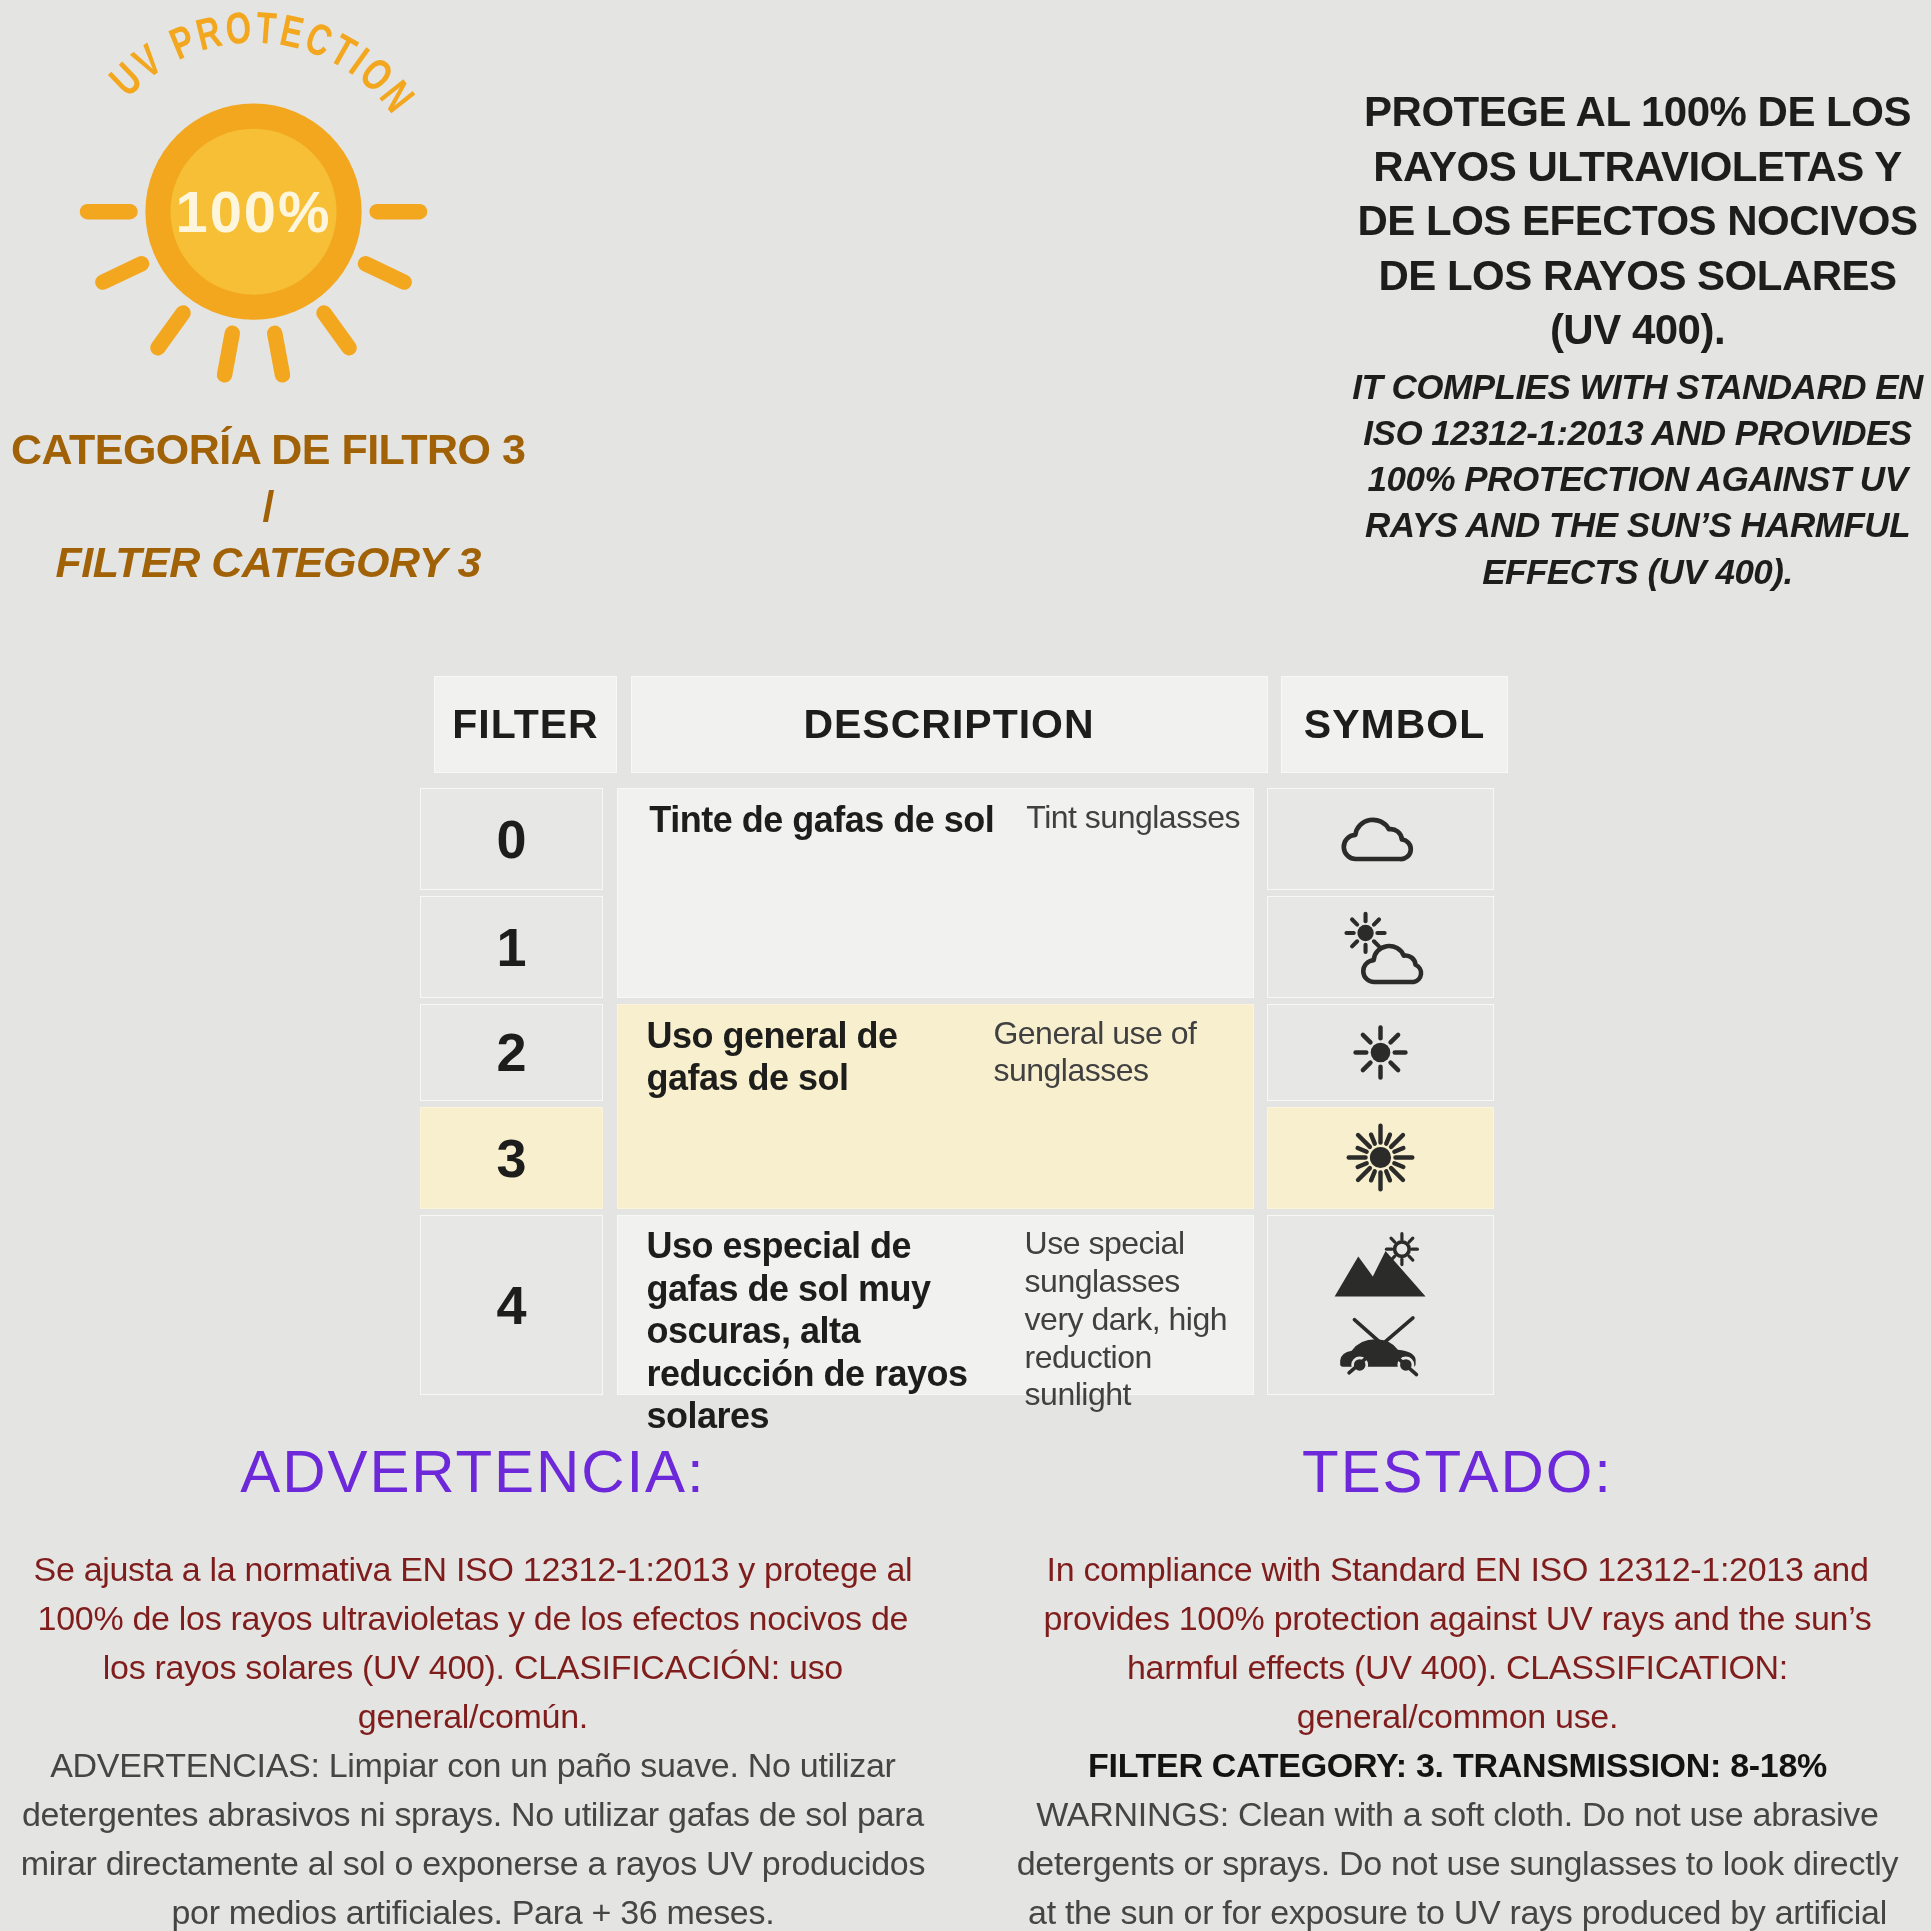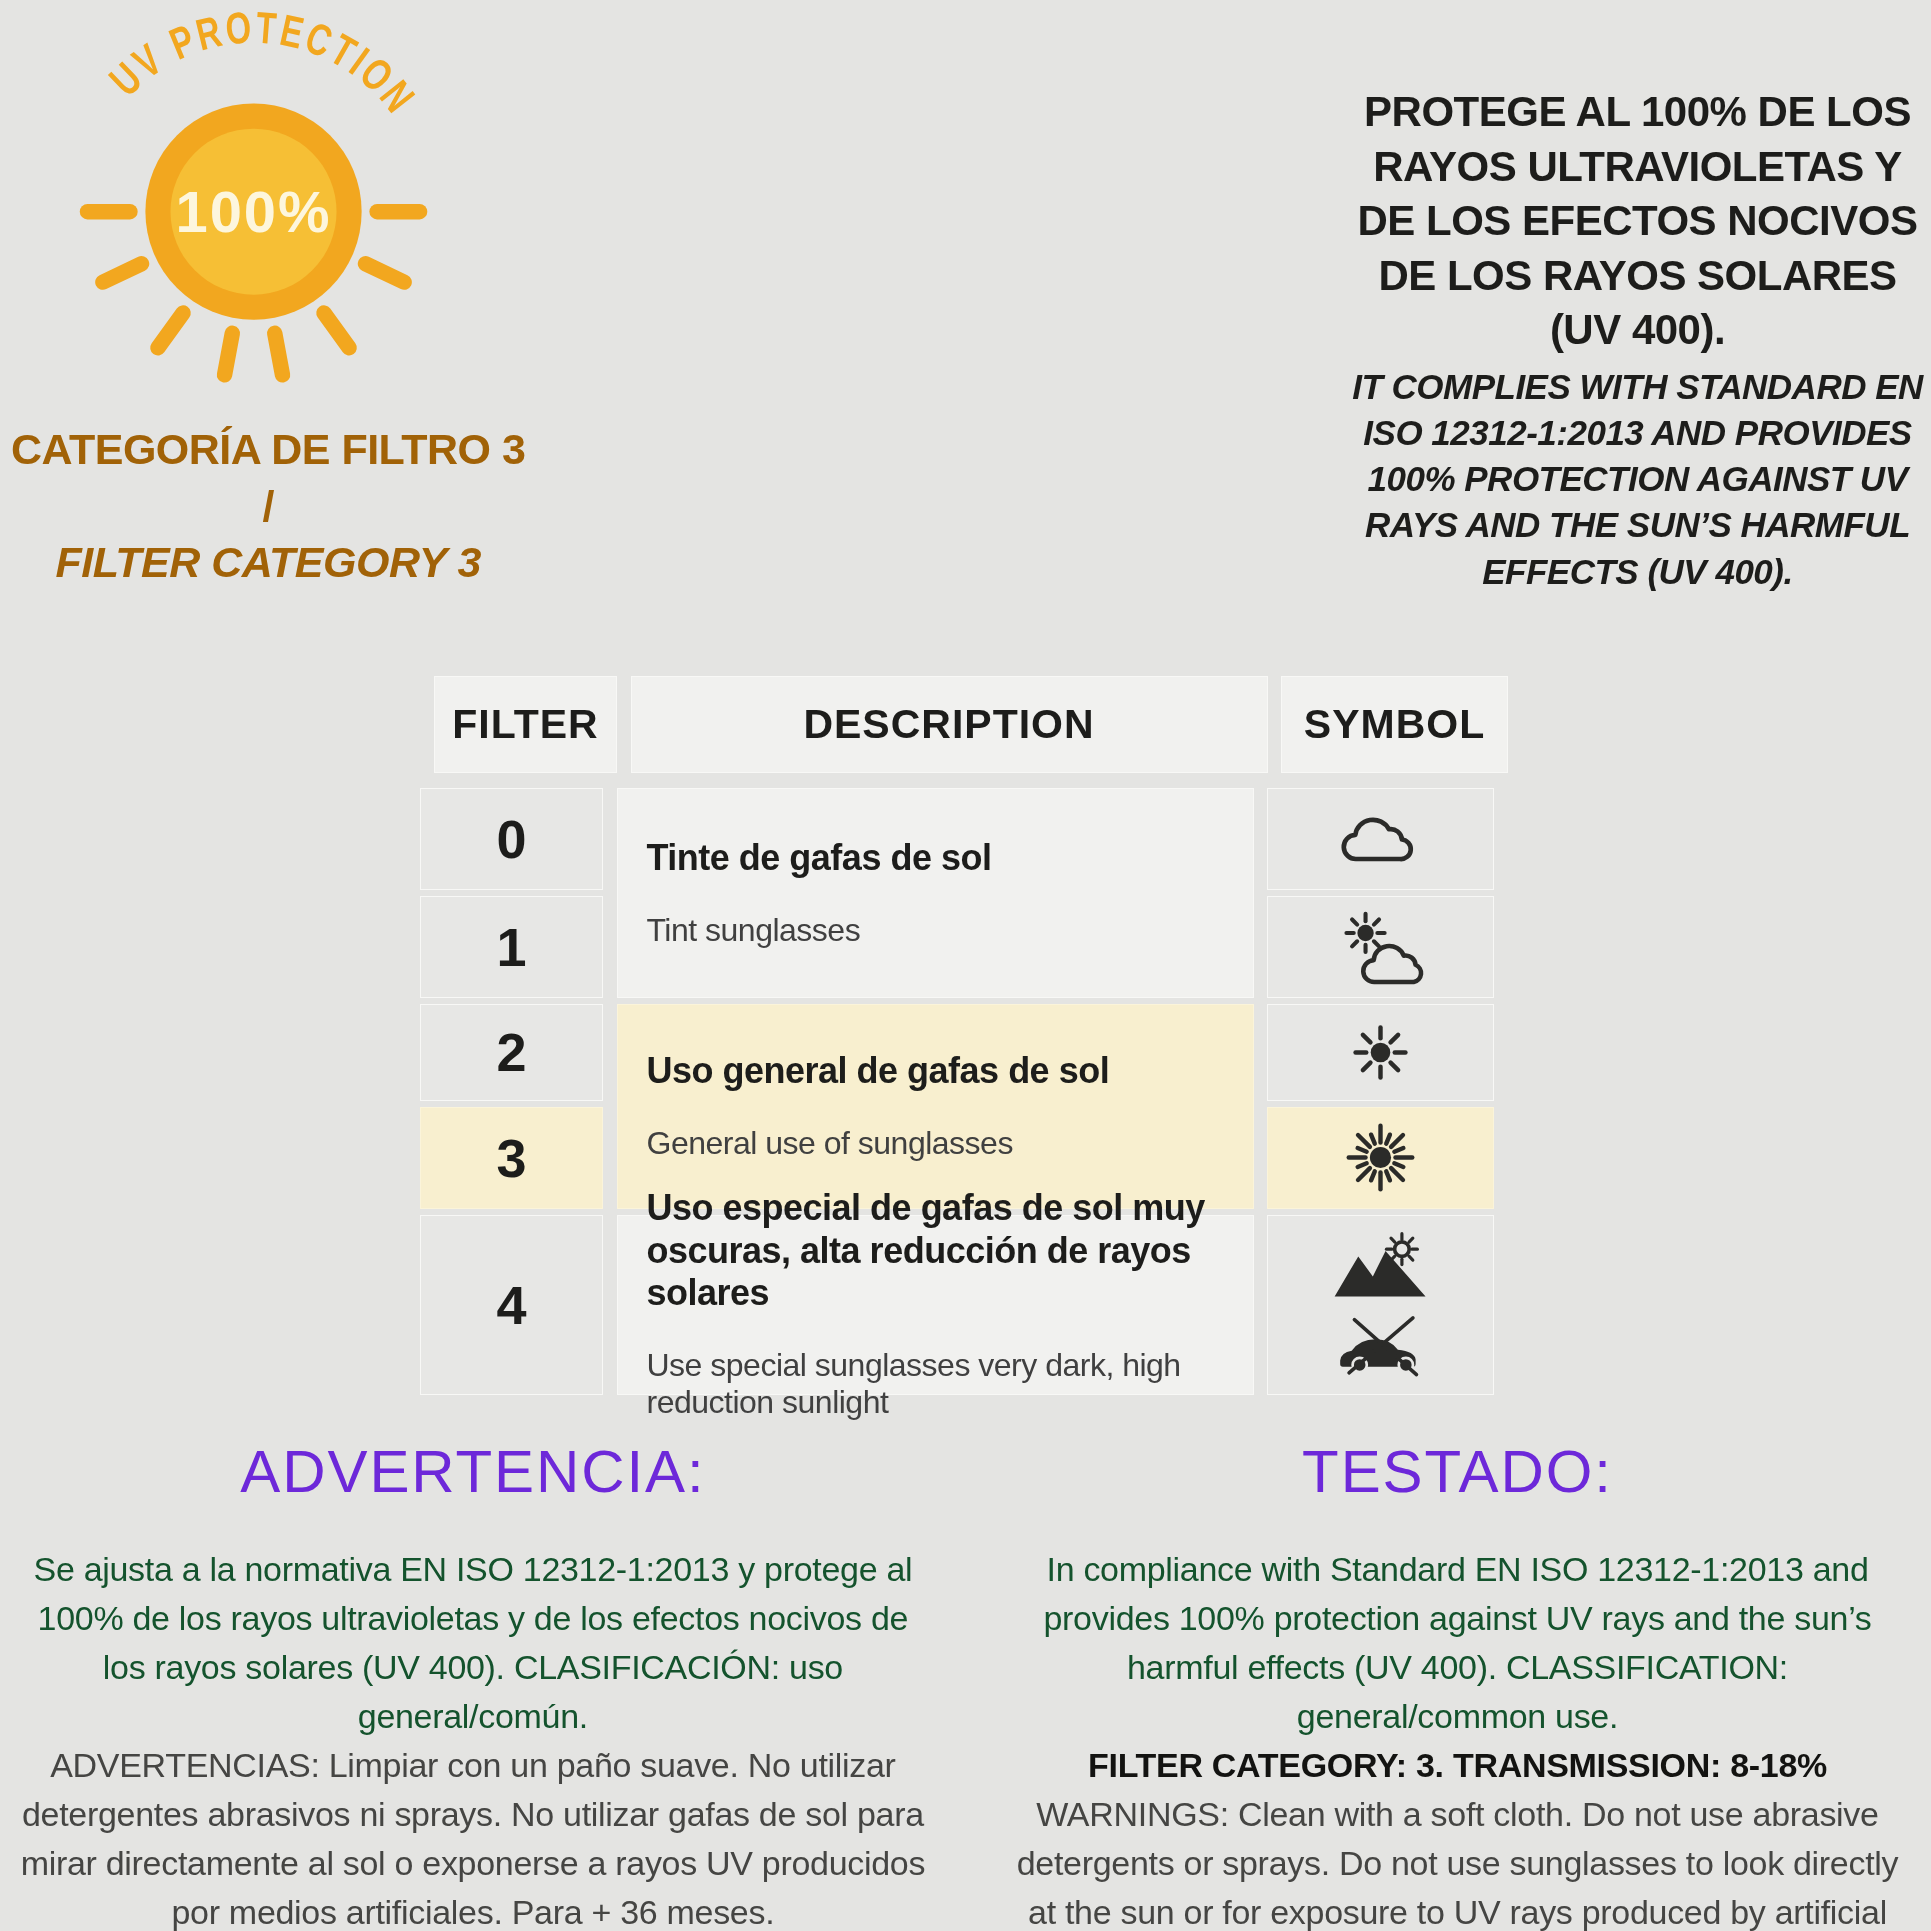--- a/index.html
+++ b/index.html
@@ -25,33 +25,33 @@
   .protection-note .en { margin-top:5.8px; font-size:35px; font-weight:bold; font-style:italic;
     line-height:1.32; letter-spacing:-0.5px; }
   
   .filter-table { position:absolute; left:420px; top:676px; width:1072px; }
   .thead, .tbody { display:grid; grid-template-columns:183px 637px 227px; column-gap:13.5px; }
   .thead { margin-bottom:15.4px;padding-left:14px; }
   .tbody { grid-template-rows:102px 102px 97px 102px 180px; row-gap:5.8px; }
   .cell { border:1.9px solid #f8f8f6; display:flex; align-items:center; justify-content:center; }
   .cell.head { background:#f1f1ef; height:97px; font-size:41px; font-weight:bold; letter-spacing:1px; }
   .cell.num  { background:#e7e7e5; font-size:54px; font-weight:bold; }
-  .cell.desc { background:#f1f1ef; flex-direction:column; align-items:flex-start;
+  .cell.desc { background:#f1f1ef; flex-direction:row; align-items:flex-start;
                justify-content:center; padding:9.7px 9.7px 9.7px 29px;gap:32px; }
   .cell.sym  { background:#e7e7e5; flex-direction:column; gap:7.7px; }
   .cell.cream { background:#f8efcf; border-color:#fbf4da; }
   .desc .d-es { font-size:36px; font-weight:bold; line-height:1.18; letter-spacing:-0.5px; }
   .desc .d-en { font-size:32px; line-height:1.18; color:#404040; letter-spacing:-0.5px; }
   .span2 { grid-row:span 2; }
   
   .warning-block { position:absolute; top:1437px; width:911px; text-align:center; }
   .warning-block.es { left:17.4px; }
   .warning-block.en { left:1002px; }
   .w-title { font-size:60px; color:#6d28d9; letter-spacing:1.9px; font-weight:normal; }
-  .w-intro { margin-top:39px; font-size:34px; color:#14532d; line-height:1.44; letter-spacing:-0.3px; }
+  .w-intro { margin-top:39px; font-size:34px; color:#7f1d1d; line-height:1.44; letter-spacing:-0.3px; }
   .w-cat   { font-size:34px; color:#131311; font-weight:bold; line-height:1.44; letter-spacing:-0.3px; }
   .w-care  { font-size:34px; color:#454543; line-height:1.44; letter-spacing:-0.3px; }
 </style>
 </head>
 <body>
 
 <div class="canvas">
 
   <div class="uv-emblem">
     <svg width="502" height="396" viewBox="0 0 520 410">

